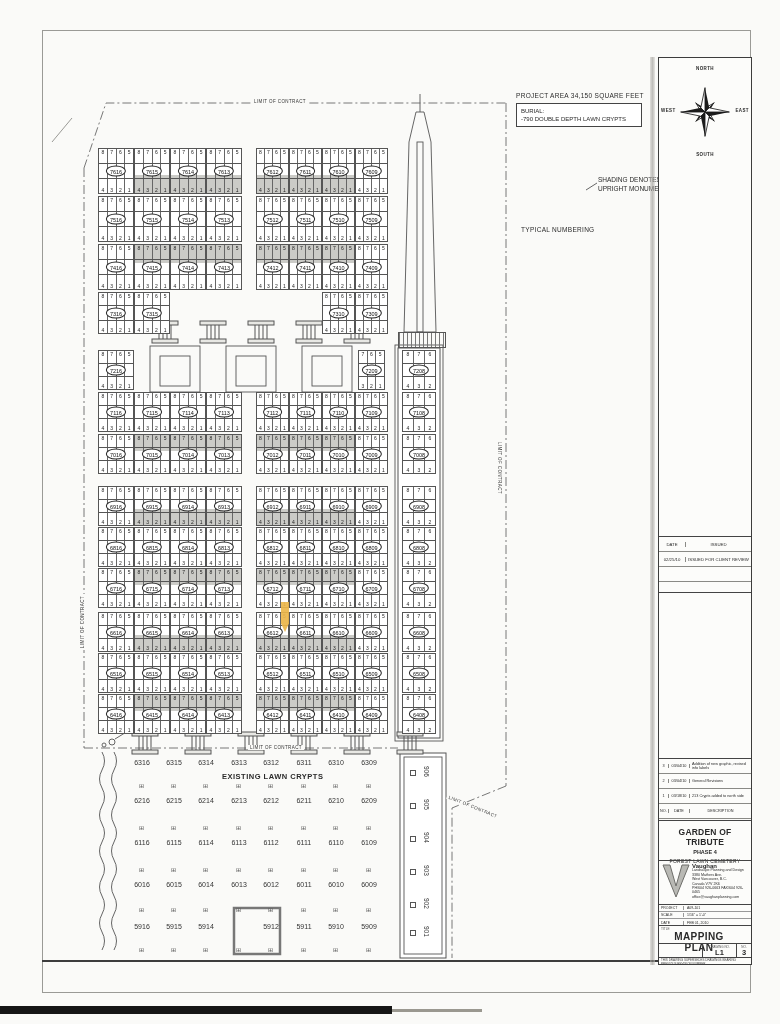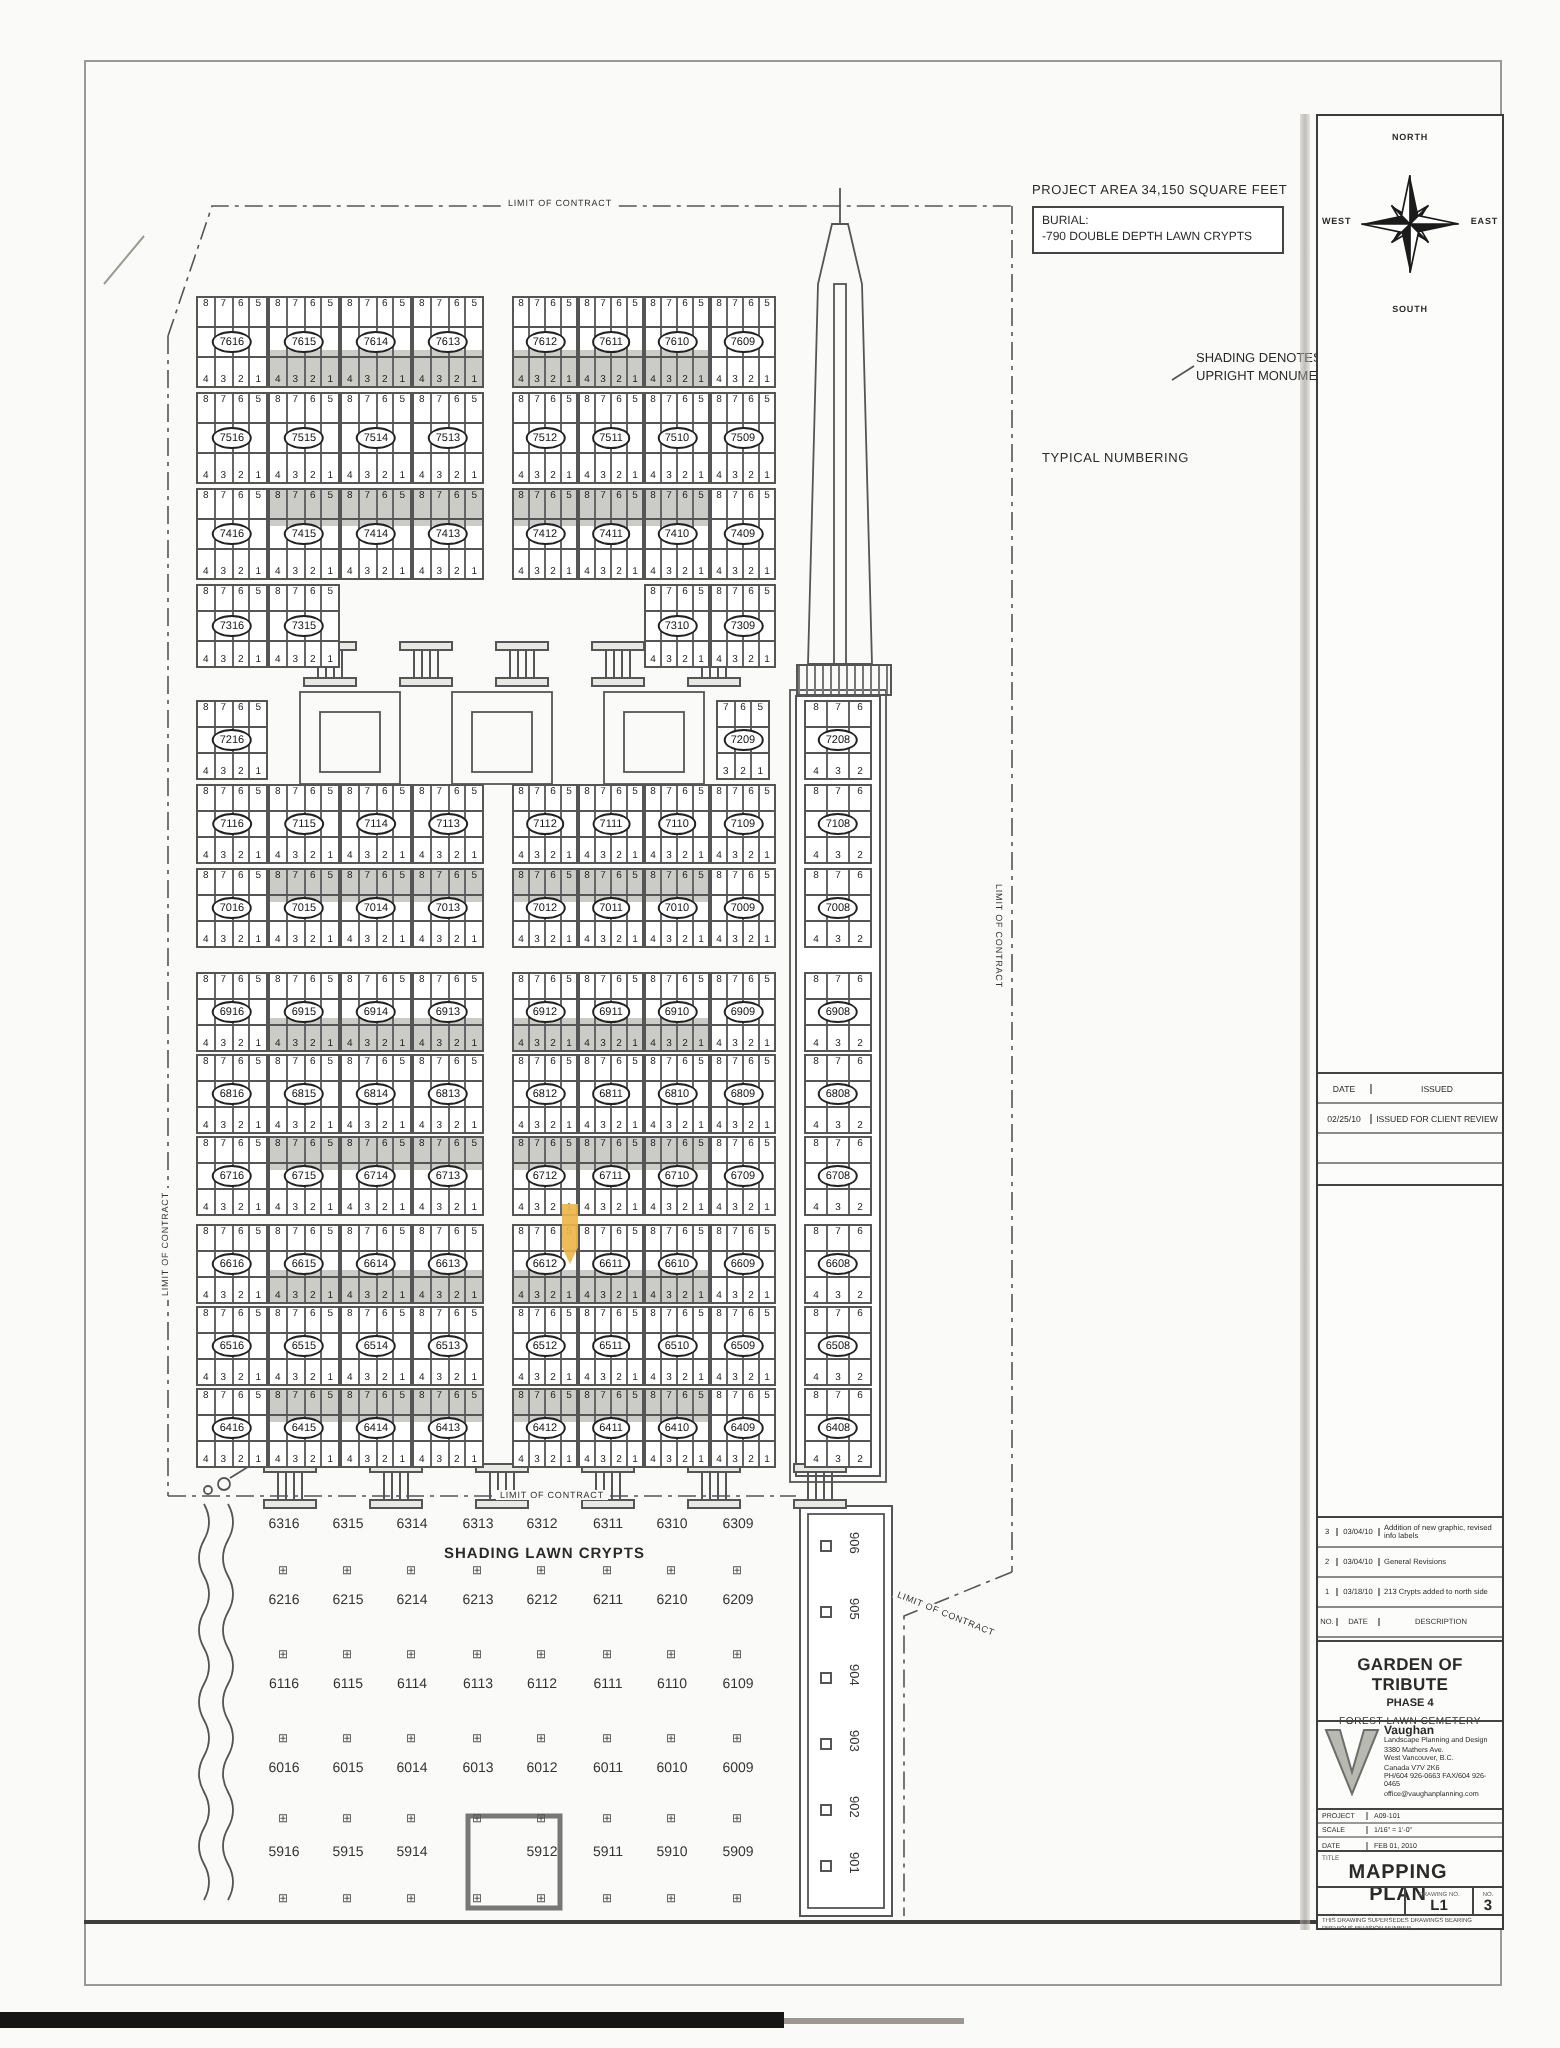--- a/index.html
+++ b/index.html
@@ -2694,21 +2694,21 @@
       <div class="sslabel" style="left: 430px; top: 926px;">901</div>
       <div class="sq" style="left: 410px; top: 930px;"></div>
       <div class="limit" style="left: 252px; top: 99px; transform: rotate(0deg);">LIMIT OF CONTRACT</div>
       <div class="limit" style="left: 502px; top: 440px; transform: rotate(90deg);">LIMIT OF CONTRACT</div>
       <div class="limit" style="left: 80px; top: 650px; transform: rotate(-90deg);">LIMIT OF CONTRACT</div>
       <div class="limit" style="left: 248px; top: 745px; transform: rotate(0deg);">LIMIT OF CONTRACT</div>
       <div class="limit" style="left: 448px; top: 794px; transform: rotate(22deg);">LIMIT OF CONTRACT</div>
     </div>
 
   <div class="highlight"></div>
-  <div class="exist-title">SHADING LAWN CRYPTS</div>
+  <div class="exist-title">EXISTING LAWN CRYPTS</div>
 
   <div class="leg-area">PROJECT AREA 34,150 SQUARE FEET</div>
   <div class="leg-burial">
     <div>BURIAL:</div>
     <div>-790 DOUBLE DEPTH LAWN CRYPTS</div>
   </div>
   <div class="leg-note">
     <div>SHADING DENOTES</div>
     <div>UPRIGHT MONUMENTS</div>
   </div>

